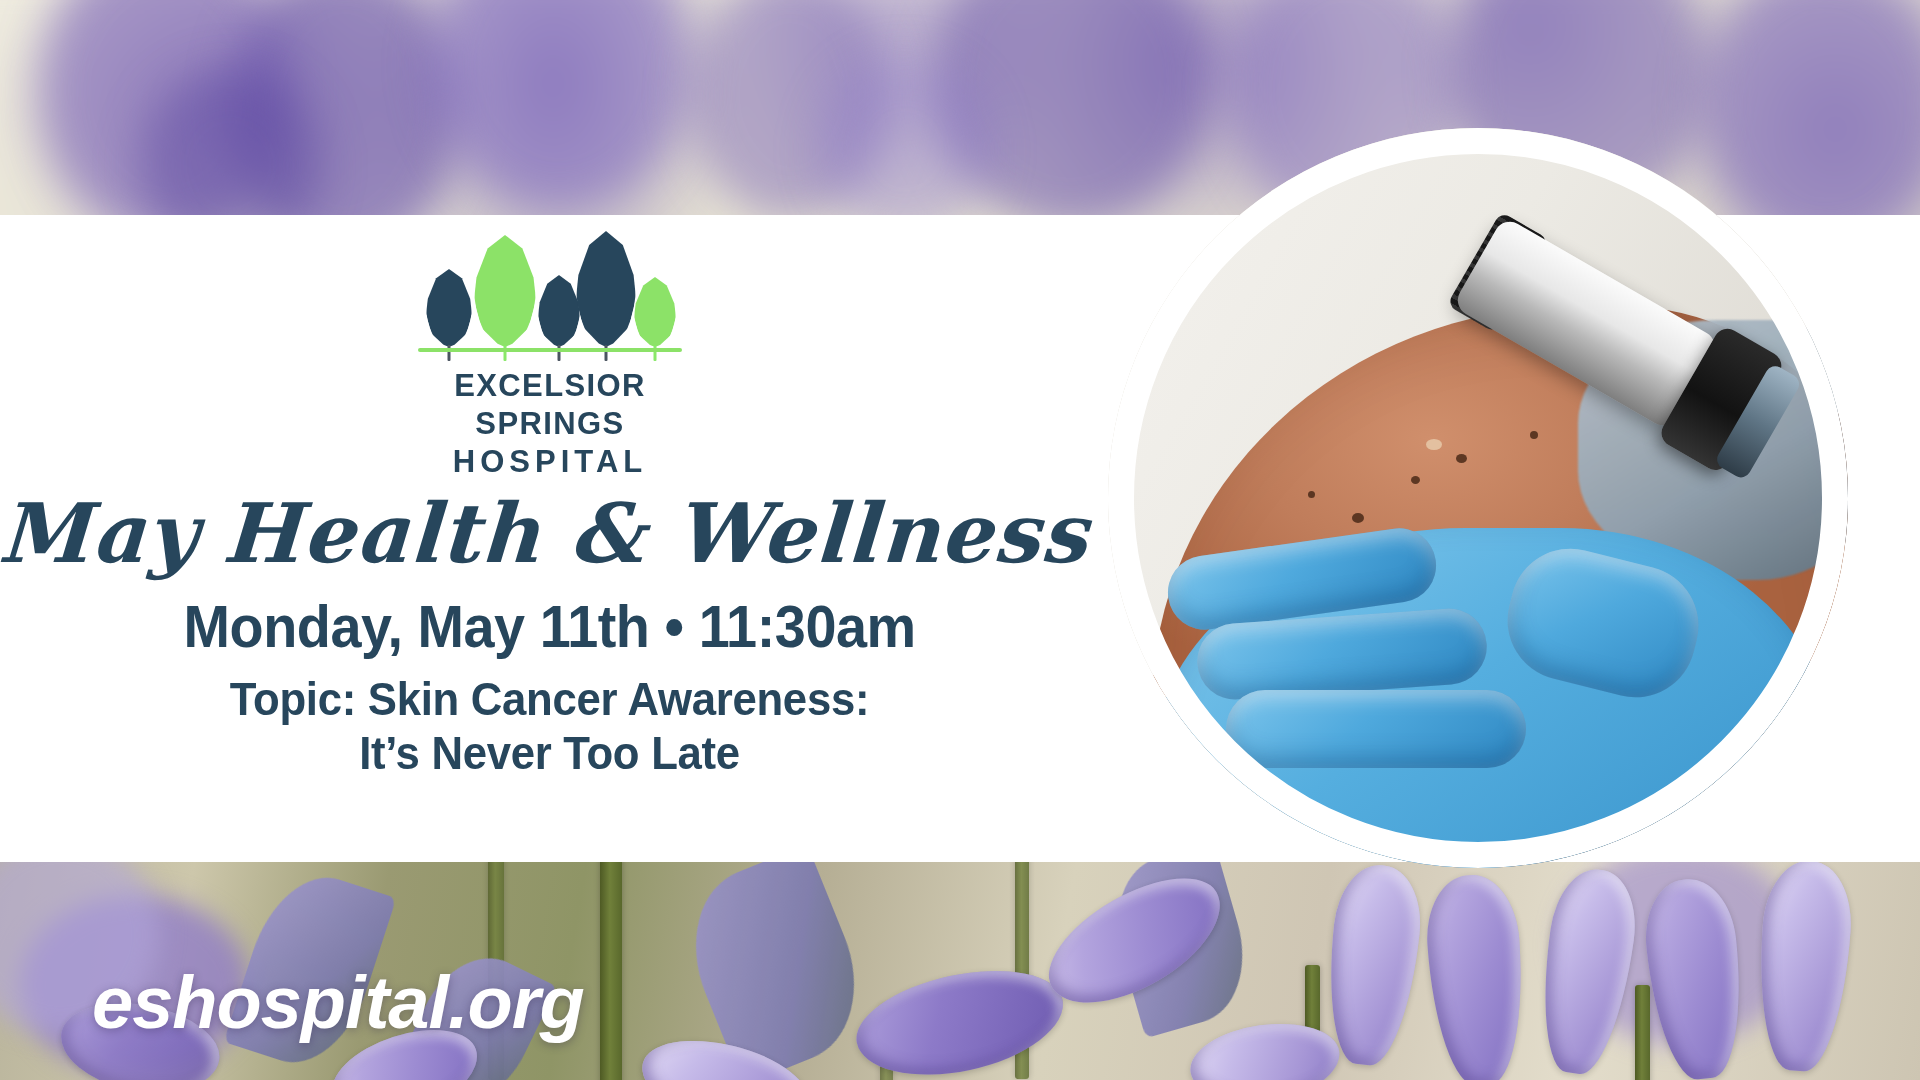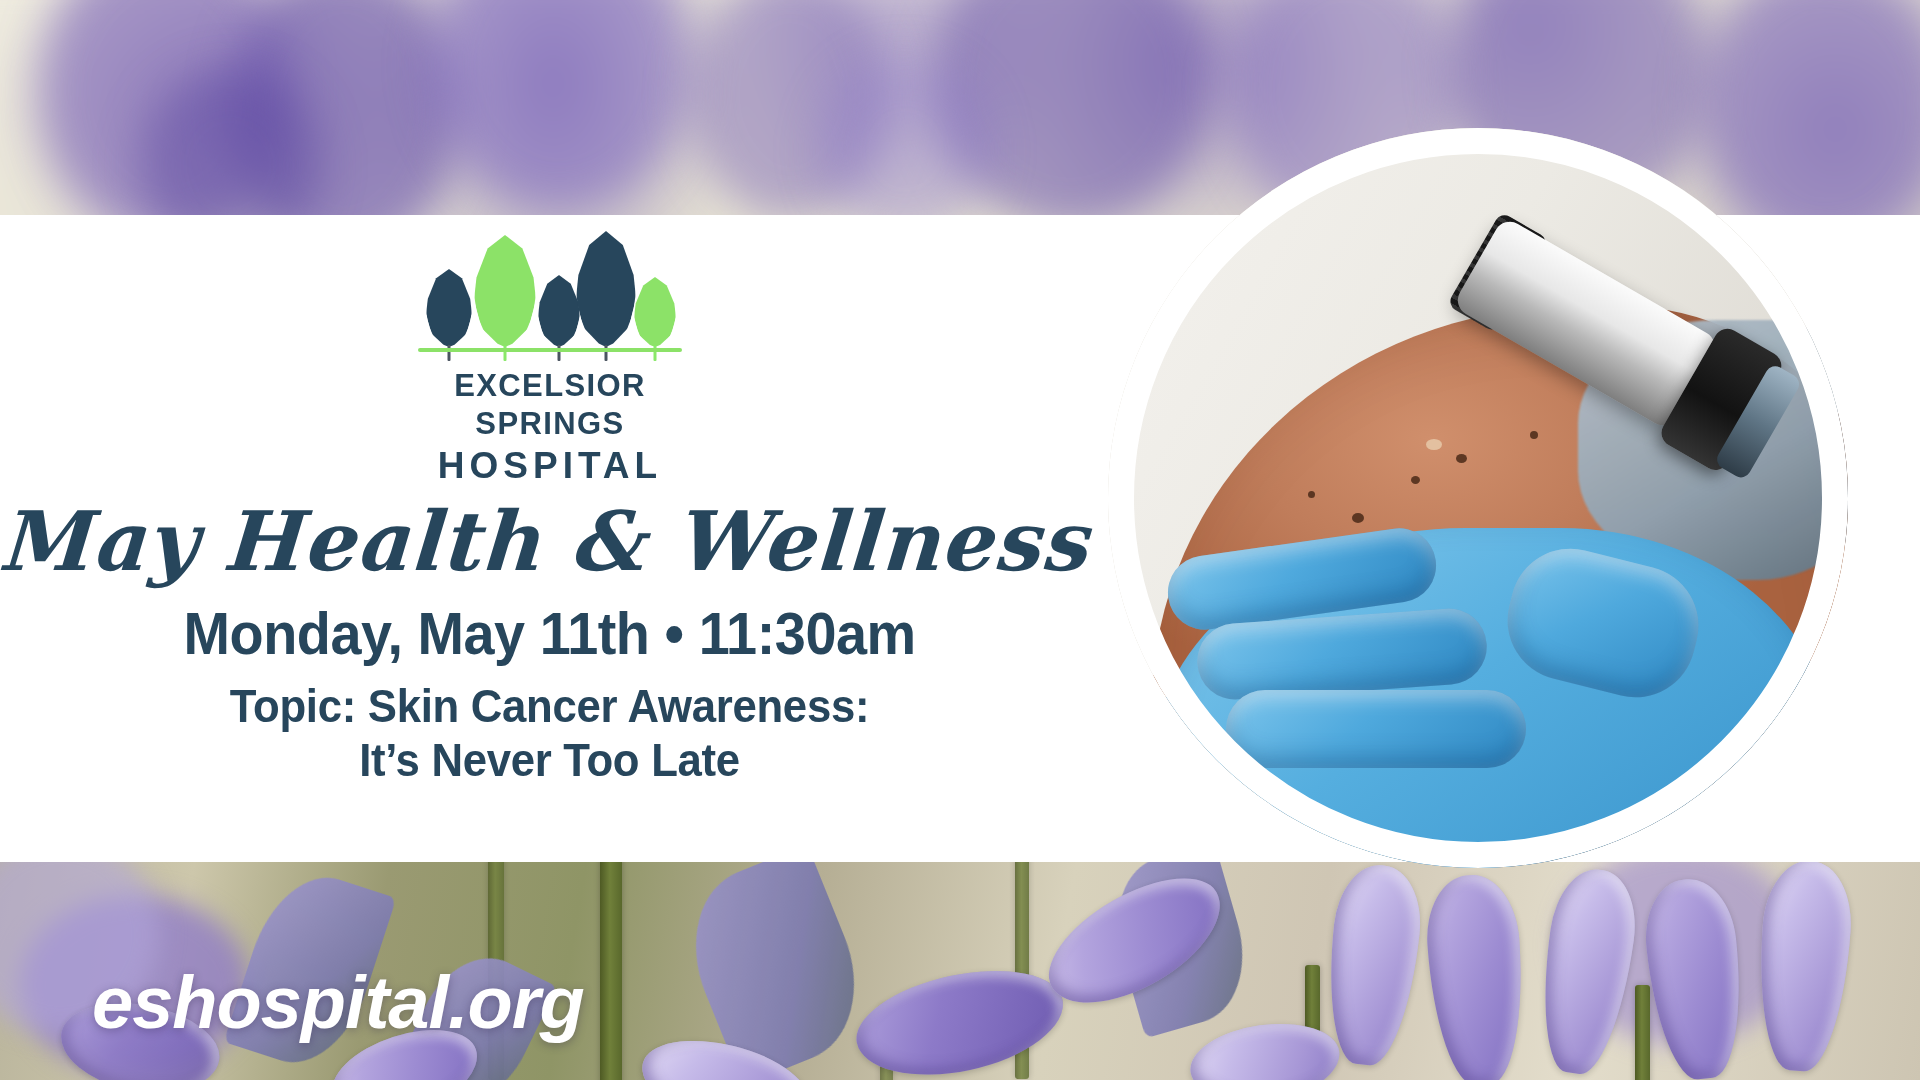--- a/index.html
+++ b/index.html
@@ -85,21 +85,21 @@
   .ground{
     position:absolute; left:0; bottom:9px; width:264px; height:4px;
     background:#8ce268; border-radius:2px;
   }
   #logoName{
     margin-top:6px; text-align:center;
     font-family:"Liberation Sans", sans-serif;
     font-weight:700; color:#27465c; line-height:1.22;
   }
   #logoName .l1{ display:block; font-size:31px; letter-spacing:1.4px; }
-  #logoName .l2{ display:block; font-size:37px; letter-spacing:5px; }
+  #logoName .l2{ display:block; font-size:31px; letter-spacing:5px; }
 
   
   #script{
     margin-top:10px;
     font-family:"DejaVu Serif", serif;
     font-style:italic; font-weight:700;
     font-size:82px; line-height:1.05;
     color:#27465c; letter-spacing:1px;
     transform: skewX(-6deg);
     white-space:nowrap;

